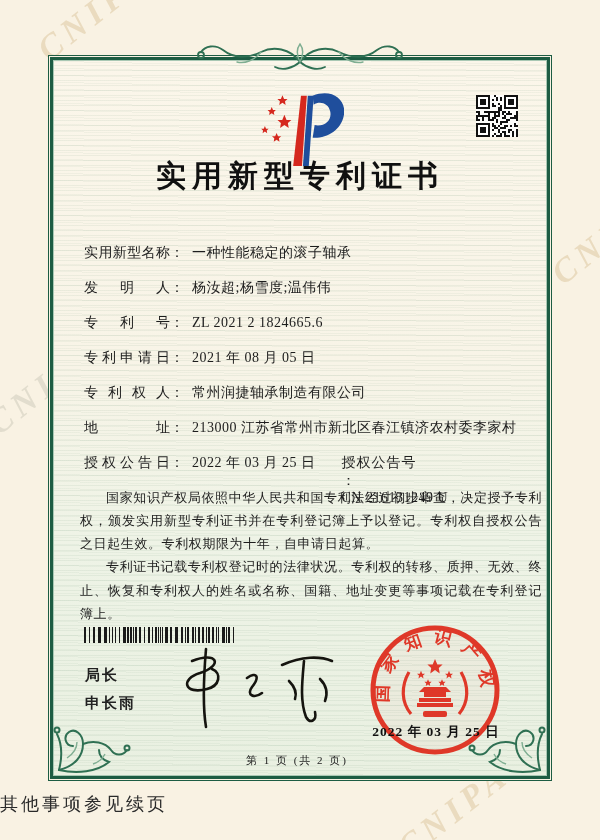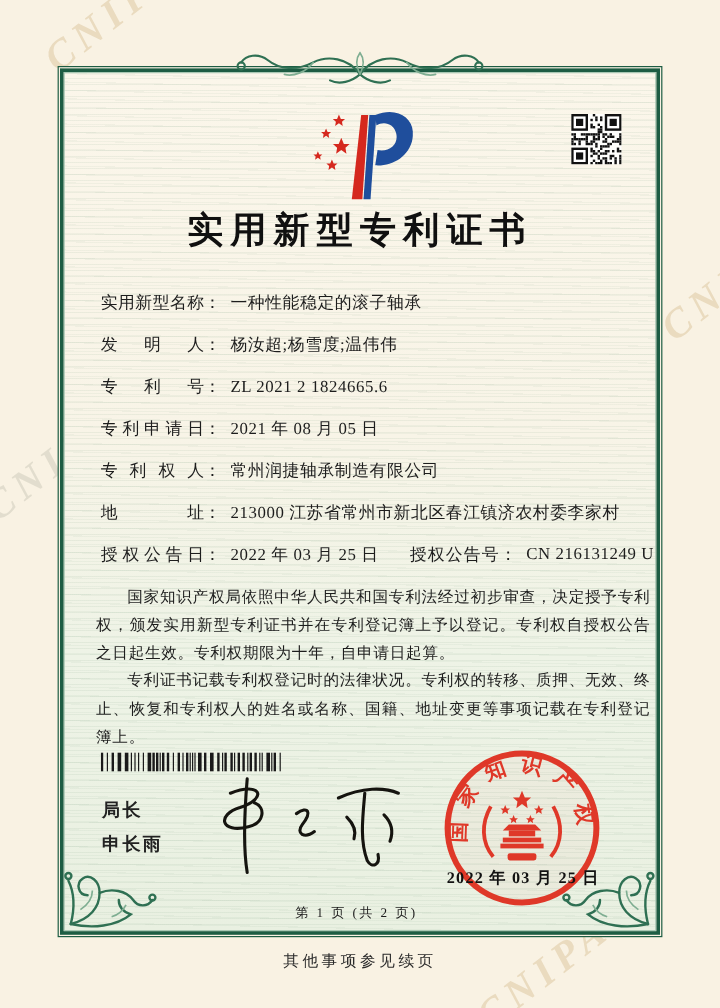--- a/index.html
+++ b/index.html
@@ -27,40 +27,40 @@
   }
   .ornament-top{position:absolute;left:50%;top:40px;transform:translateX(-50%);z-index:2;}
   .corner{position:absolute;z-index:2;}
   .corner.bl{left:53px;top:696px;}
   .corner.br{left:466px;top:696px;transform:scaleX(-1);}
   .content{position:absolute;inset:0;z-index:3;}
   .cert-no{position:absolute;left:75px;top:94px;font-size:13.5px;letter-spacing:2px;}
   .logo{position:absolute;left:256px;top:90px;}
   .qr{position:absolute;left:476px;top:95px;}
   .title{
-    position:absolute;left:0;right:0;top:172px;text-align:center;
+    position:absolute;left:0;right:0;top:156px;text-align:center;
     font-size:30px;font-weight:700;letter-spacing:6px;color:#101010;
   }
   .fields{position:absolute;left:84px;top:244px;right:47px;font-size:14px;}
   .frow{display:flex;align-items:baseline;height:35px;}
   .flabel{display:inline-block;width:86px;text-align:justify;text-align-last:justify;-moz-text-align-last:justify;}
   .fcolon{margin-right:8px;}
   .fvalue{letter-spacing:0.5px;}
-  .grant2{margin-left:26px;display:flex;align-items:center;}
+  .grant2{margin-left:26px;display:flex;align-items:flex-start;flex-direction:column;}
   .grant2 .flabel{width:auto;letter-spacing:1px;}
   .paras{position:absolute;left:80px;right:58px;top:486px;font-size:13px;line-height:1.78;text-align:justify;letter-spacing:0.6px;}
   .paras p{margin:0;text-indent:2em;}
   .barcode{position:absolute;left:84px;top:627px;}
   .signer{position:absolute;left:85px;top:666px;font-family:"Liberation Sans","DejaVu Sans",sans-serif;font-size:15px;font-weight:600;color:#222;}
   .signer div{margin-bottom:9px;letter-spacing:2px;}
   .signature{position:absolute;left:162px;top:643px;}
   .seal{position:absolute;left:365px;top:620px;}
   .seal-date{position:absolute;left:358px;top:723px;width:156px;text-align:center;font-size:13.5px;letter-spacing:1px;color:#111;font-weight:600;}
   .page-no{position:absolute;left:50px;width:494px;top:753px;text-align:center;font-size:11px;letter-spacing:2px;}
-  .cont-note{position:absolute;left:0;right:0;top:792px;text-align:center;font-size:13px;letter-spacing:3px;color:#2a2a2a;z-index:3;}
+  .cont-note{position:absolute;left:0;right:0;top:792px;font-size:18px;letter-spacing:3px;color:#2a2a2a;z-index:3;}
 </style>
 </head>
 <body>
 
 <div class="wm tan" style="left:28px;top:-6px;">CNIPA</div>
 <div class="wm grey" style="left:295px;top:88px;">CNIPA</div>
 <div class="wm tan" style="left:542px;top:218px;">CNIPA</div>
 <div class="wm grey" style="left:-22px;top:368px;">CNIPA</div>
 <div class="wm grey" style="left:300px;top:528px;">CNIPA</div>
 <div class="wm tan" style="left:388px;top:792px;">CNIPA</div>

